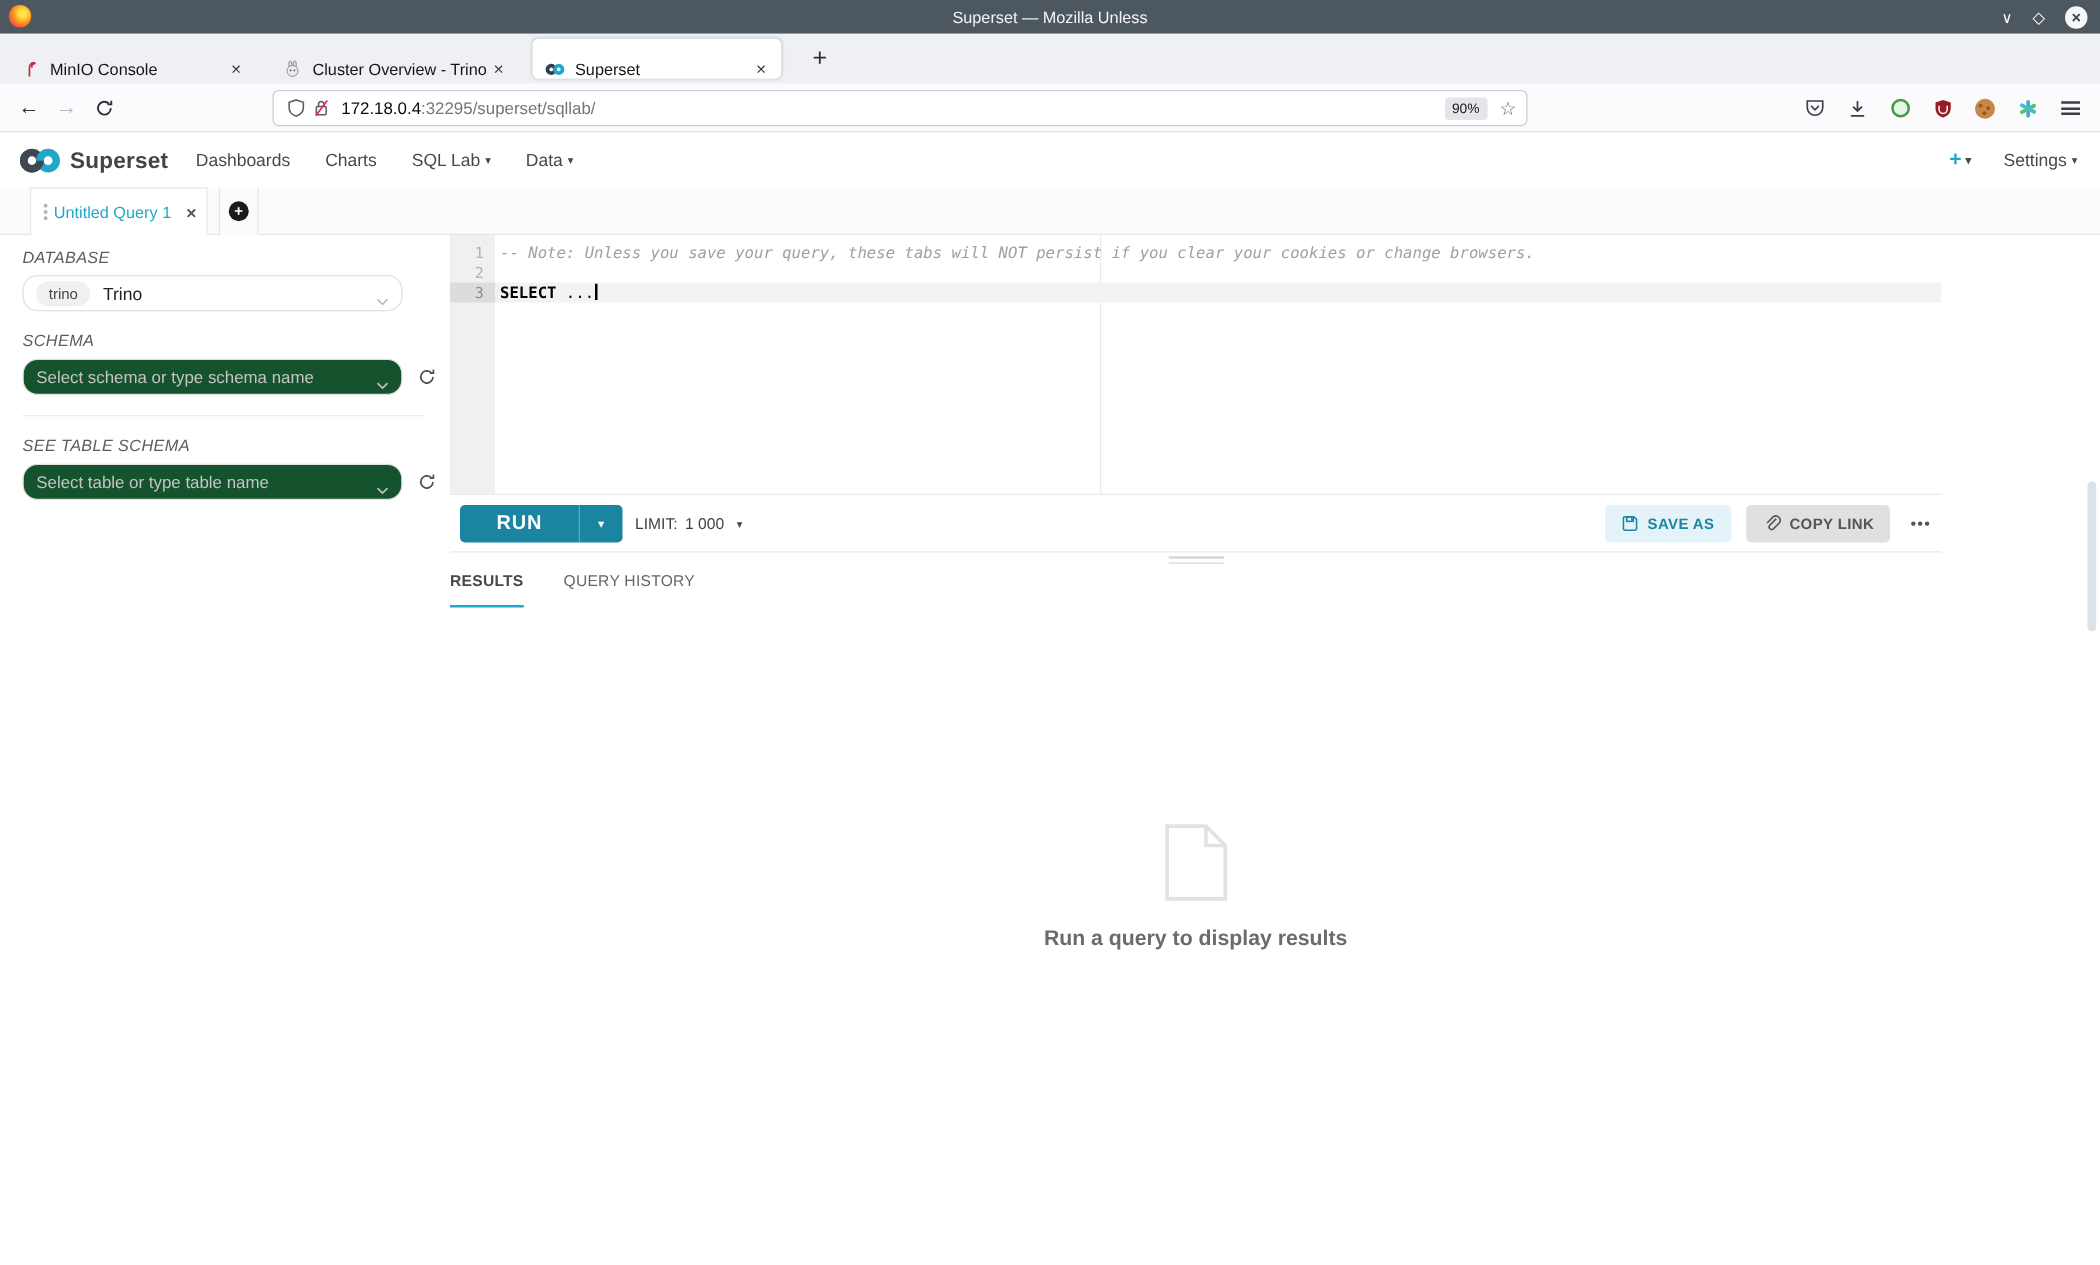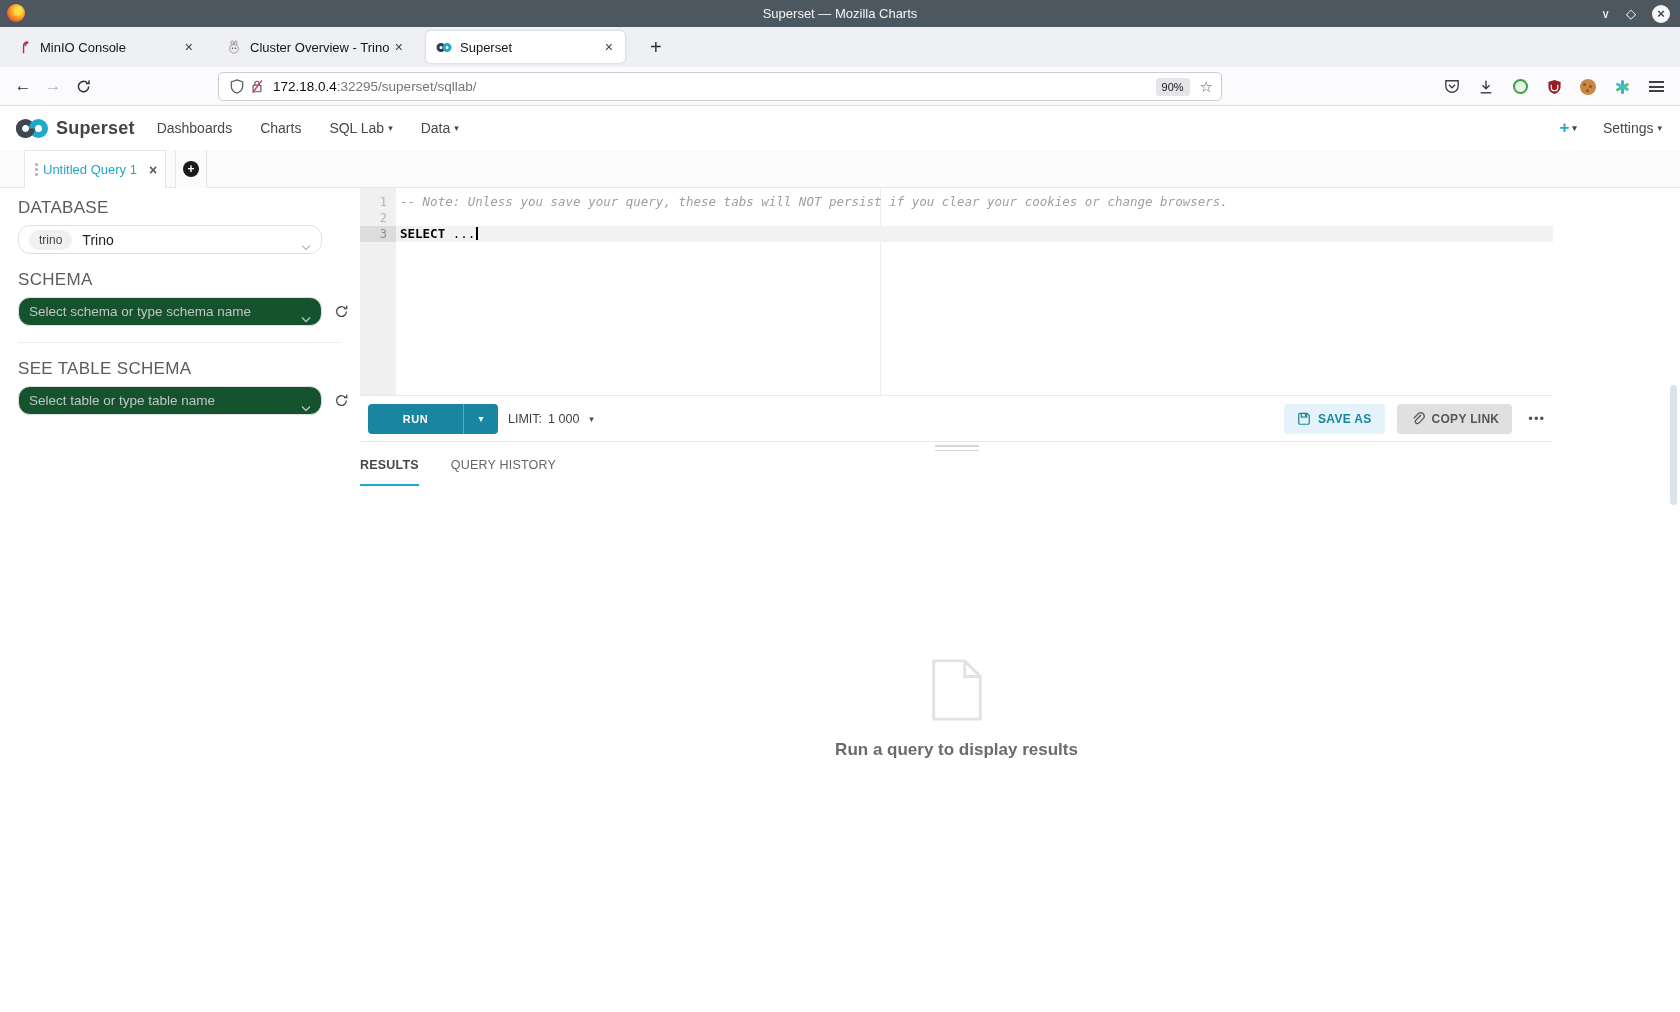--- a/index.html
+++ b/index.html
@@ -12,21 +12,21 @@
     background:radial-gradient(circle at 62% 38%, #ffe14d 0 18%, #ffb129 38%, #ff7a1c 58%, #ef3e63 78%, #b5007f 100%); }
   .title-text { flex:1; text-align:center; color:#f3f5f6; font-size:13px; }
   .win-controls { position:absolute; right:10px; top:0; height:27px; display:flex; align-items:center; gap:16px; color:#fff; }
   .win-min { font-size:12px; line-height:1; }
   .win-max { font-size:13px; line-height:1; }
   .win-close { width:18px; height:18px; background:#f6f7f8; color:#3c464e; border-radius:50%;
     font-size:13px; line-height:18px; text-align:center; font-weight:bold; }
 
   
   .tabstrip { position:absolute; top:27px; left:0; right:0; height:40px; background:#eef0f3; display:flex; align-items:center; padding-left:6px; }
-  .btab { width:199px; height:32px; margin-right:11px; display:flex; align-items:center; padding:0 8px 0 10px; border-radius:5px; color:#15141a; font-size:13px; }
+  .btab { width:199px; height:32px; margin-right:11px; display:flex; align-items:flex-end; padding:0 8px 0 10px; border-radius:5px; color:#15141a; font-size:13px; }
   .btab.active { background:#fff; box-shadow:0 0 3px rgba(0,0,0,.18); }
   .btab .blabel { flex:1; white-space:nowrap; overflow:hidden; margin-left:8px; }
   .btab .bclose { color:#3b3b40; font-size:14px; padding:0 4px; }
   .newtab { font-size:20px; color:#2f2f33; margin-left:6px; padding:0 8px; }
   .fav { width:16px; height:16px; flex:0 0 16px; display:flex; align-items:center; justify-content:center; }
 
   
   .urlbar { position:absolute; top:67px; left:0; right:0; height:39px; background:#fbfbfe; border-bottom:1px solid #e0e0e4; display:flex; align-items:center; }
   .navbtn { width:30px; height:30px; display:flex; align-items:center; justify-content:center; font-size:17px; color:#2f2f33; }
   .navbtn.back { margin-left:8px; }
@@ -67,21 +67,21 @@
   .dragdots::before { content:""; position:absolute; left:0; top:0; width:2.5px; height:2.5px; border-radius:50%; background:#b5b5b5;
     box-shadow:0 5px 0 #b5b5b5, 0 10px 0 #b5b5b5; }
   .qtab-title { color:#1fa8c9; font-size:13px; flex:1; white-space:nowrap; }
   .statusdot { width:10px; height:10px; border-radius:50%; background:#d4d4d4; margin:0 8px 0 4px; }
   .qtab-close { color:#565656; font-size:14px; font-weight:bold; }
   .qaddtab { position:absolute; left:175px; top:0; width:32px; height:38px; background:#fbfbfb; border-right:1px solid #e6e6e6; border-left:1px solid #e6e6e6; display:flex; align-items:center; justify-content:center; }
   .qaddcircle { width:16px; height:16px; background:#1b1b1b; color:#fff; border-radius:50%; font-size:12px; line-height:16px; text-align:center; font-weight:bold; }
 
   
   .sidebar { position:absolute; top:188px; left:0; width:355px; bottom:0; background:#fff; padding:10px 0 0 18px; }
-  .sb-label { font-size:17px; color:#5c5c5c; letter-spacing:.3px; margin-bottom:7px; }
+  .sb-label { font-size:13px; color:#5c5c5c; letter-spacing:.3px; margin-bottom:7px;font-style:italic; }
   .sb-select { width:304px; height:29px; border:1px solid #e0e0e0; border-radius:12px; background:#fff; display:flex; align-items:center; padding:0 10px; position:relative; }
   .sb-select.gray { background:#14532d; }
   .pill { background:#f0f0f0; border-radius:11px; font-size:12px; color:#484848; padding:3px 10px; margin-right:10px; }
   .sel-value { font-size:14px; color:#222; }
   .sel-placeholder { font-size:13.5px; color:#c4c4c4; }
   .sel-chevron { position:absolute; right:10px; top:11px; }
   .sb-row { display:flex; align-items:center; margin-bottom:0; }
   .refresh-btn { margin-left:10px; width:18px; height:18px; display:flex; align-items:center; justify-content:center; }
   .sb-divider { width:322px; height:1px; background:#ececec; margin:16px 0; } .sp16 { height:16px; }
 
@@ -95,21 +95,21 @@
   .codeline { position:absolute; left:36px; right:0; height:16px; line-height:16px; padding-left:4px; white-space:pre; }
   .codeline.highlight { background:#f2f2f2; }
   .tk-comment { color:#a0a0a0; font-style:italic; }
   .tk-keyword { color:#000; font-weight:bold; }
   .tk-plain { color:#000; }
   .cursorbar { display:inline-block; width:1.5px; height:13px; background:#000; vertical-align:-2px; margin-left:1px; }
 
   
   .etoolbar { position:absolute; left:0; top:207px; width:100%; height:47px; border-top:1px solid #e9e9e9; border-bottom:1px solid #e9e9e9; display:flex; align-items:center; padding:0 8px; }
   .runbtn { width:130px; height:30px; background:#1985a0; border-radius:4px; display:flex; color:#fff; overflow:hidden; }
-  .run-main { flex:1; display:flex; align-items:center; justify-content:center; font-size:11px; font-weight:bold; letter-spacing:.6px; border-right:1px solid rgba(255,255,255,.3); }
+  .run-main { flex:1; display:flex; align-items:center; justify-content:center; font-size:16px; font-weight:bold; letter-spacing:.6px; border-right:1px solid rgba(255,255,255,.3); }
   .run-caret { width:34px; display:flex; align-items:center; justify-content:center; font-size:10px; }
   .limitwrap { display:flex; align-items:center; margin-left:10px; gap:6px; font-size:12.5px; color:#3f3f3f; }
   .limit-caret { font-size:9px; color:#484848; margin-left:4px; }
   .etb-right { position:absolute; right:8px; display:flex; align-items:center; gap:12px; }
   .btn { height:30px; border-radius:4px; display:flex; align-items:center; gap:7px; padding:0 13px; font-size:12px; font-weight:bold; letter-spacing:.3px; }
   .btn.saveas { background:#e3f3f9; color:#1985a0; }
   .btn.copylink { background:#e0e0e0; color:#565656; }
   .moredots { color:#565656; font-size:13px; letter-spacing:1px; margin-left:4px; }
 
   
@@ -125,21 +125,21 @@
   
   .pgscroll { position:absolute; right:3px; top:385px; width:7px; height:120px; border-radius:3.5px; background:#dbe3ea; }
 </style>
 </head>
 <body>
 
 <div class="screen">
 
   <div class="titlebar">
     <span class="ff-logo"></span>
-    <span class="title-text">Superset — Mozilla Charts</span>
+    <span class="title-text">Superset — Mozilla Unless</span>
     <div class="win-controls">
       <span class="win-min">∨</span>
       <span class="win-max">◇</span>
       <span class="win-close">×</span>
     </div>
   </div>
 
   <div class="tabstrip">
     <div class="btab">
       <span class="fav">

